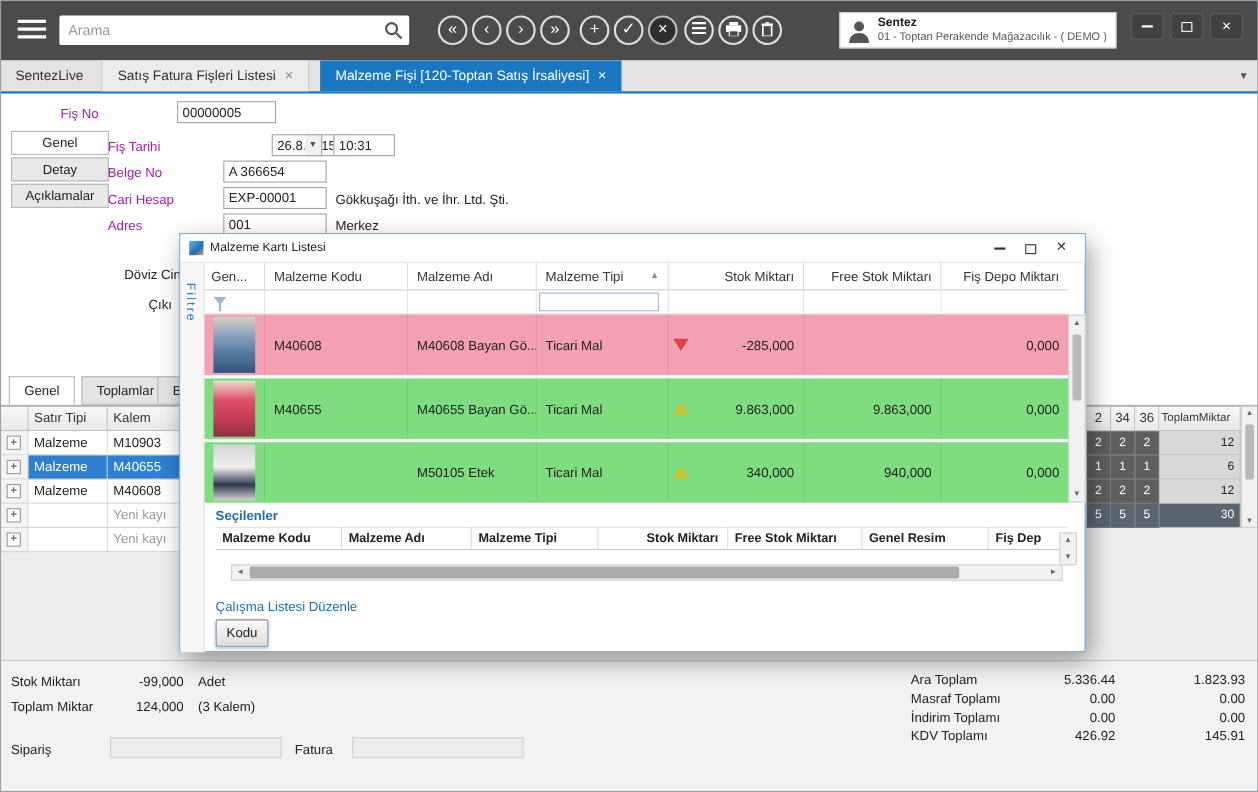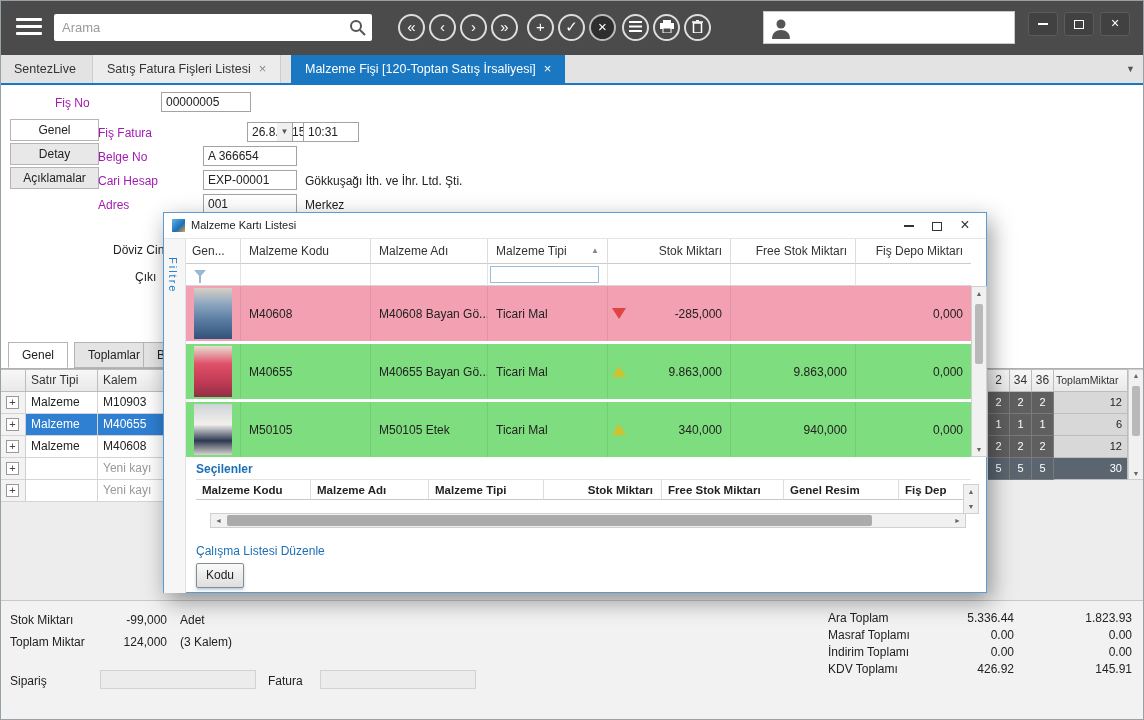--- a/index.html
+++ b/index.html
@@ -154,20 +154,24 @@
         <rect x="1.5" y="3" width="8" height="10" fill="none" stroke="#fff" stroke-width="1.5"></rect>
         <line x1="0" y1="2" x2="11" y2="2" stroke="#fff" stroke-width="1.5"></line>
         <line x1="4" y1="0.8" x2="7" y2="0.8" stroke="#fff" stroke-width="1.5"></line>
       </svg>
   </div>
   <div class="userbox">
     <svg width="24" height="24" viewBox="0 0 24 24" style="margin:0 5px">
         <circle cx="12" cy="8" r="4.5" fill="#555"></circle>
         <path d="M3 23c0-6 4-9 9-9s9 3 9 9z" fill="#555"></path>
       </svg>
+    <div>
+      <div class="uname">Sentez</div>
+      <div class="ucomp">01 - Toptan Perakende Mağazacılık - ( DEMO )</div>
+    </div>
   </div>
   <div class="winbtn" style="left:1028px"><span class="minbar"></span></div>
   <div class="winbtn" style="left:1064px"><span class="maxsq"></span></div>
   <div class="winbtn" style="left:1100px"><span>×</span></div>
 </div>
 
 <div class="tabbar">
   <div class="tab plain"><span>SentezLive</span></div>
   <div class="tab mid"><span>Satış Fatura Fişleri Listesi</span><span class="x">×</span></div>
   <div class="tab active"><span>Malzeme Fişi  [120-Toptan Satış İrsaliyesi]</span><span class="x">×</span></div>
@@ -175,21 +179,21 @@
 </div>
 
 <div class="main">
   <div class="flabel" style="left:55px;top:9px;width:100px">Fiş No</div>
   <input class="tinput" style="left: 161px; top: 5px; width: 90px;" value="00000005">
 
   <div class="sideb active" style="top:32px"><span>Genel</span></div>
   <div class="sideb" style="top:56px"><span>Detay</span></div>
   <div class="sideb" style="top:80px"><span>Açıklamalar</span></div>
 
-  <div class="flabel" style="left:98px;top:39px;width:100px">Fiş Fatura</div>
+  <div class="flabel" style="left:98px;top:39px;width:100px">Fiş Tarihi</div>
   <input class="tinput" style="left: 203px; top: 35px; width: 74px; margin-left: 44px;" value="26.8.2015">
   <div class="combo-caret" style="left:277px;top:35px"><span>▼</span></div>
   <input class="tinput" style="left: 303px; top: 35px; width: 56px;" value="10:31">
 
   <div class="flabel" style="left:98px;top:63px;width:100px">Belge No</div>
   <input class="tinput" style="left: 203px; top: 59px; width: 94px;" value="A 366654">
 
   <div class="flabel" style="left:98px;top:87px;width:100px">Cari Hesap</div>
   <input class="tinput" style="left: 203px; top: 83px; width: 94px;" value="EXP-00001">
   <div class="ftext" style="left:305px;top:87px">Gökkuşağı İth. ve İhr. Ltd. Şti.</div>
@@ -369,21 +373,20 @@
         <span>9.863,000</span>
       </div>
     <div class="mcell c-free num">9.863,000</div>
     <div class="mcell c-depo num" style="border-right:0">0,000</div>
   </div>
 
   <div class="mrow row-pos" style="top:189px">
     <div class="mcell c-img" style="padding-left:8px">
         <div class="pimg img3"></div>
       </div>
-    <div class="mcell c-kodu">M50105</div>
     <div class="mcell c-adi">M50105 Etek</div>
     <div class="mcell c-tipi">Ticari Mal</div>
     <div class="mcell c-stok num">
         <span class="arr up" style="margin-left:4px"></span>
         <span>340,000</span>
       </div>
     <div class="mcell c-free num">940,000</div>
     <div class="mcell c-depo num" style="border-right:0">0,000</div>
   </div>
 

